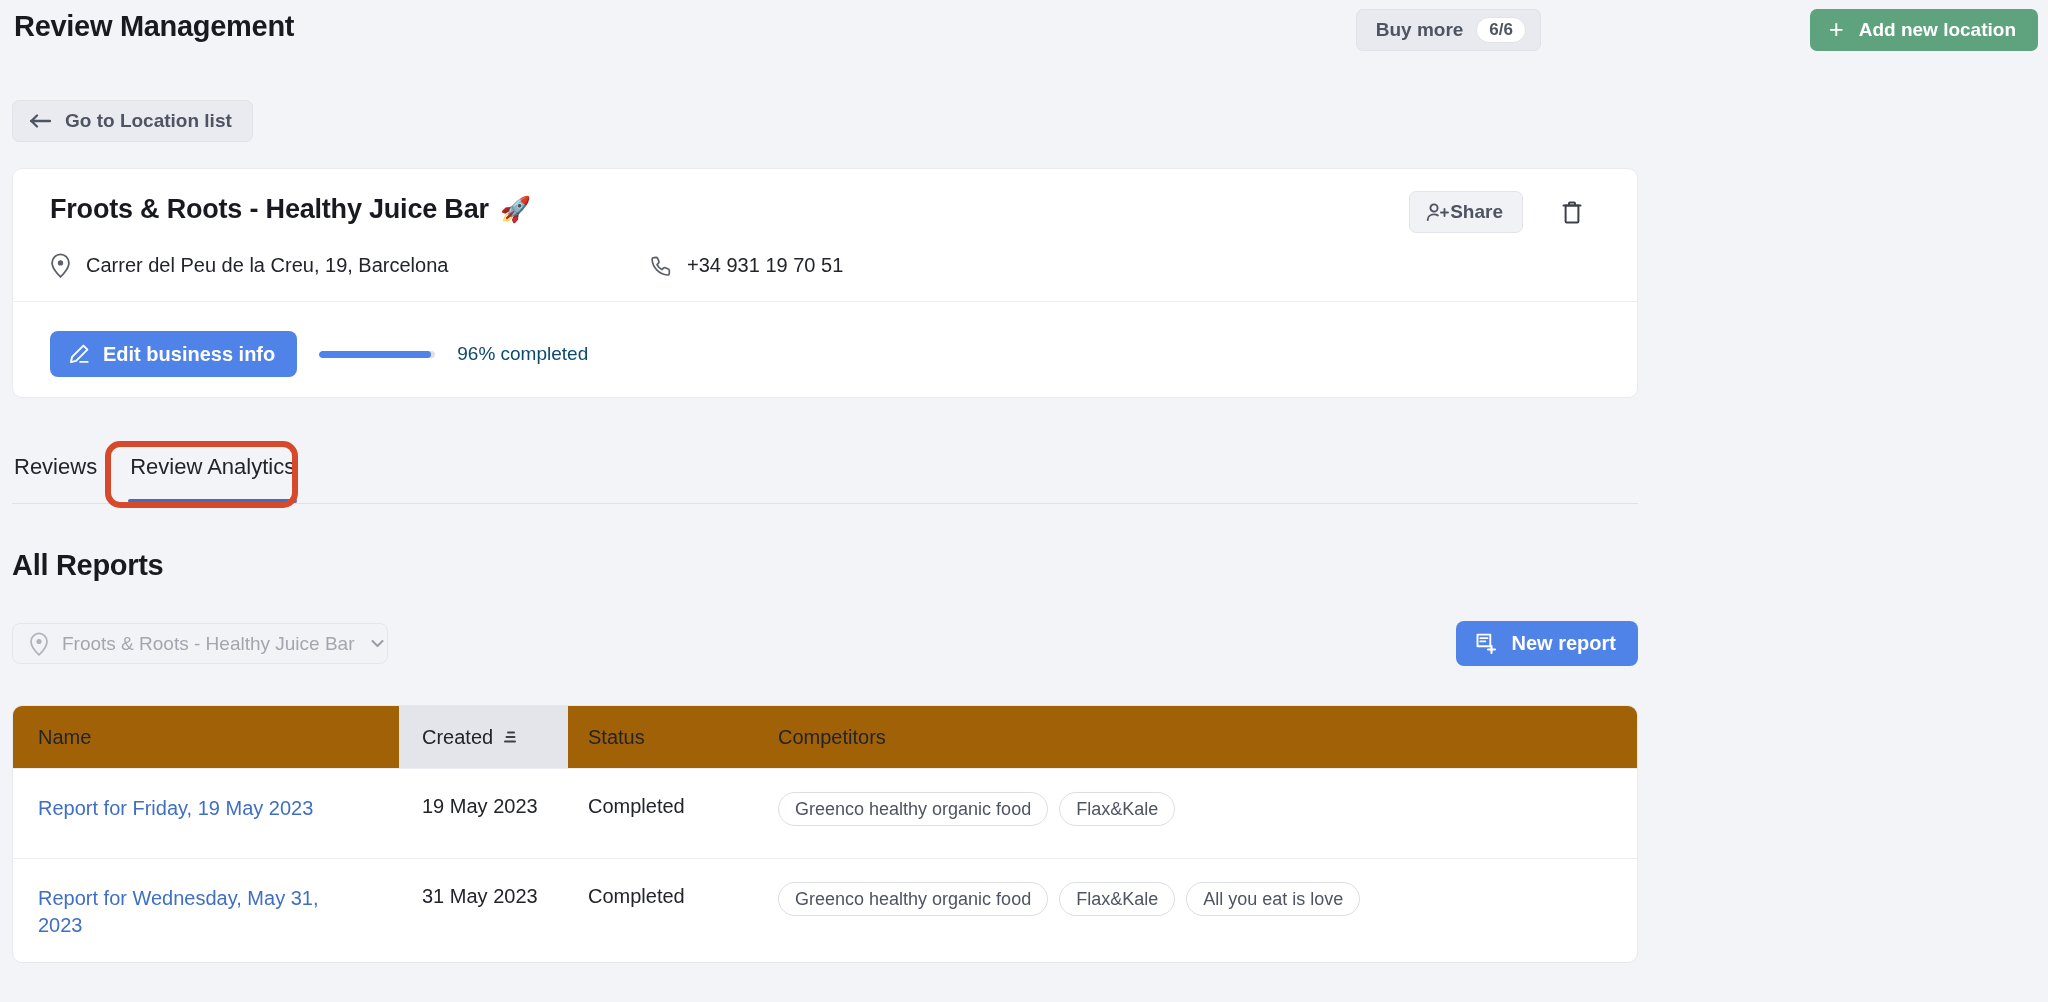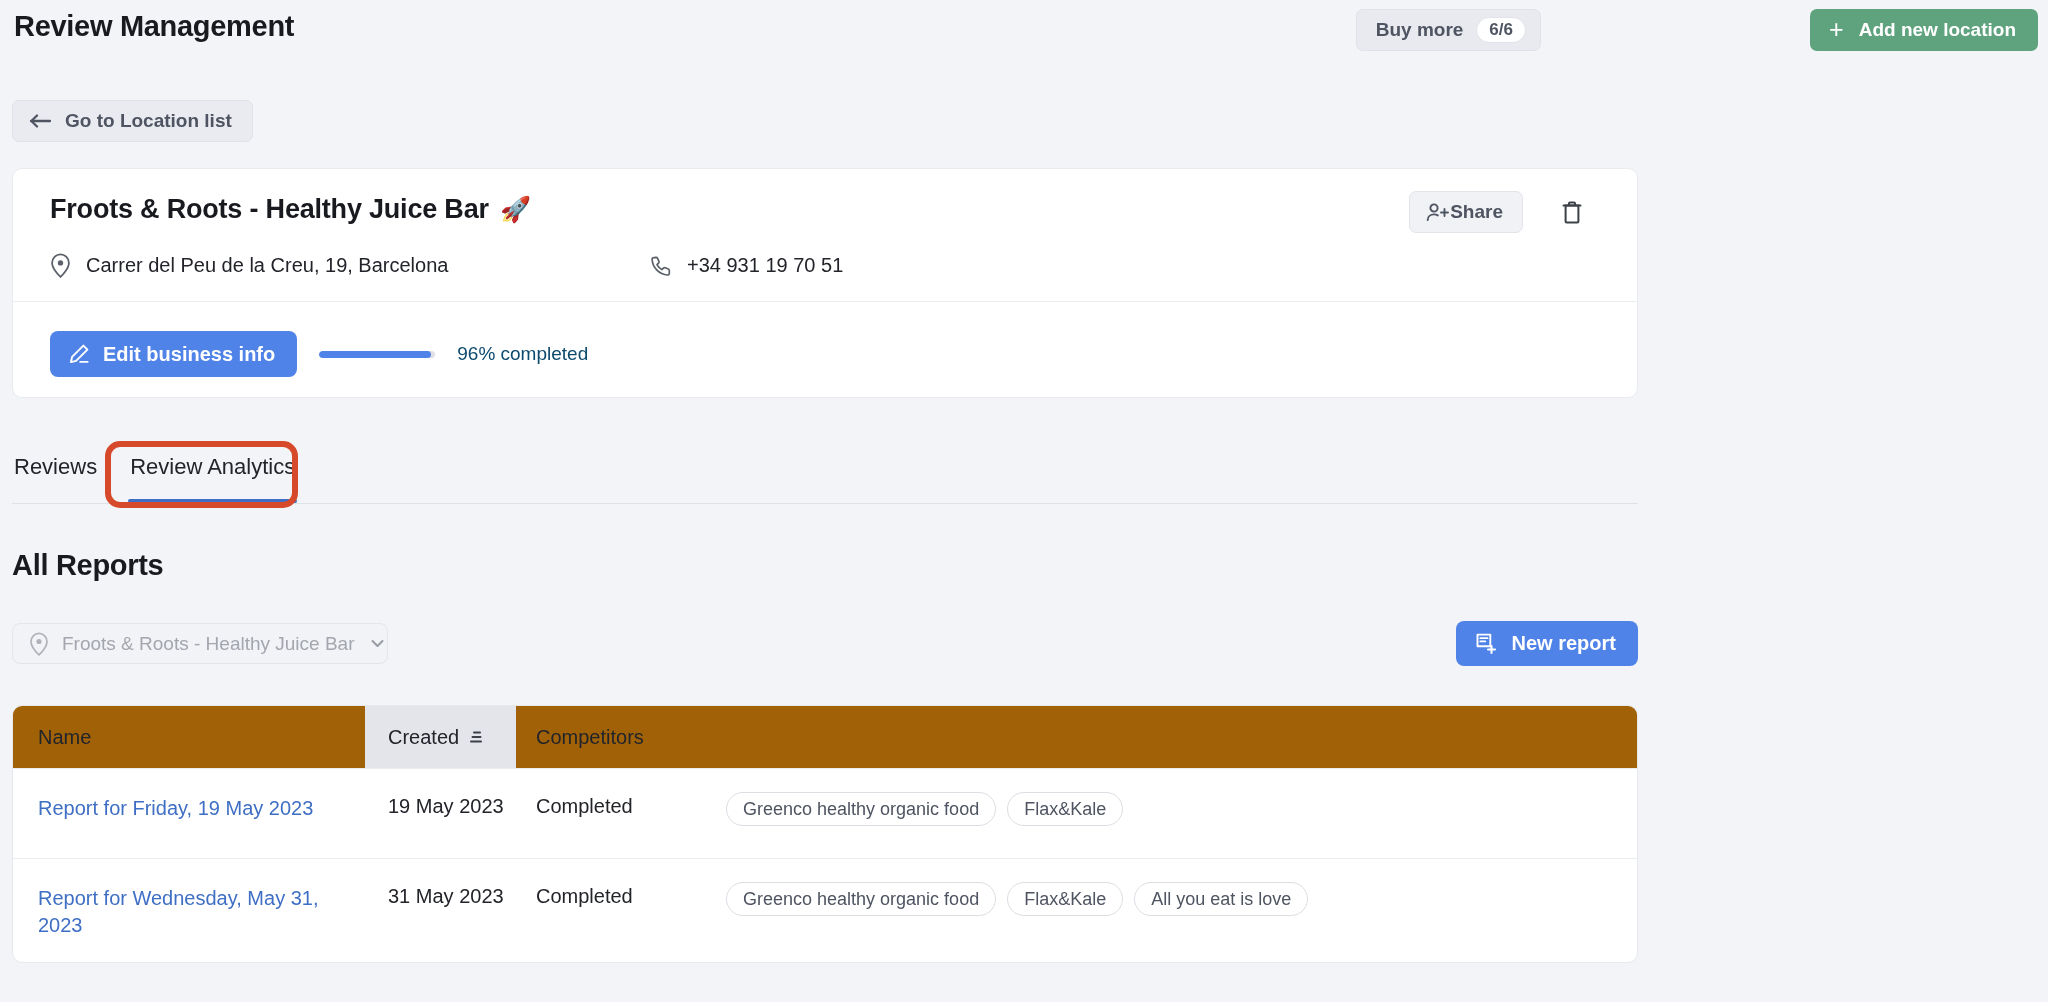--- a/index.html
+++ b/index.html
@@ -142,21 +142,21 @@
   .table {
     position: absolute; left: 12px; top: 705px; width: 1626px;
     background: #ffffff; border: 1px solid #e6e8ec; border-radius: 10px; overflow: hidden;
   }
   .thead { display: flex; background: #a16207; height: 62px; }
   .thead .th {
     display: flex; align-items: center; font-size: 20px; color: #22242a;
   }
   .thead .th.sorted { background: #e3e5ea; }
   .col-name { width: 352px; padding-left: 25px; }
-  .col-created { width: 151px; padding-left: 23px; gap: 10px; }
+  .col-created { width: 169px; padding-left: 23px; gap: 10px; margin-left: 34px; }
   .col-status { width: 190px; padding-left: 20px; }
   .col-comp { flex: 1; padding-left: 20px; }
   .trow { display: flex; border-top: 1px solid #ebedf0; min-height: 90px; align-items: flex-start; }
   .trow .td { display: flex; align-items: flex-start; font-size: 20px; color: #22242a; padding-top: 26px; padding-bottom: 24px; }
   .trow .td.col-name { padding-left: 25px; }
   .trow .td.col-created { padding-left: 23px; }
   .trow .td.col-status { padding-left: 20px; }
   .trow .td.col-comp { padding-left: 20px; flex-wrap: wrap; gap: 11px; padding-top: 23px; }
   .report-link {
     color: #3f6fc4; text-decoration: none; line-height: 1.33; cursor: pointer;
@@ -305,20 +305,21 @@
       <div class="th col-created sorted">
         <span>Created</span>
         <span>
           <svg class="icon" width="18" height="18" viewBox="0 0 18 18" fill="none" aria-hidden="true">
             <path d="M5 4.5h6" stroke="#3c4049" stroke-width="2" stroke-linecap="round"></path>
             <path d="M3.5 9h8" stroke="#3c4049" stroke-width="2" stroke-linecap="round"></path>
             <path d="M2 13.5h10" stroke="#3c4049" stroke-width="2" stroke-linecap="round"></path>
           </svg>
         </span>
       </div>
+      <div class="th col-status">Status</div>
       <div class="th col-comp">Competitors</div>
     </div>
 
     <div class="trow">
       <div class="td col-name">
         <a class="report-link">Report for Friday, 19 May 2023</a>
       </div>
       <div class="td col-created">19 May 2023</div>
       <div class="td col-status">Completed</div>
       <div class="td col-comp">

